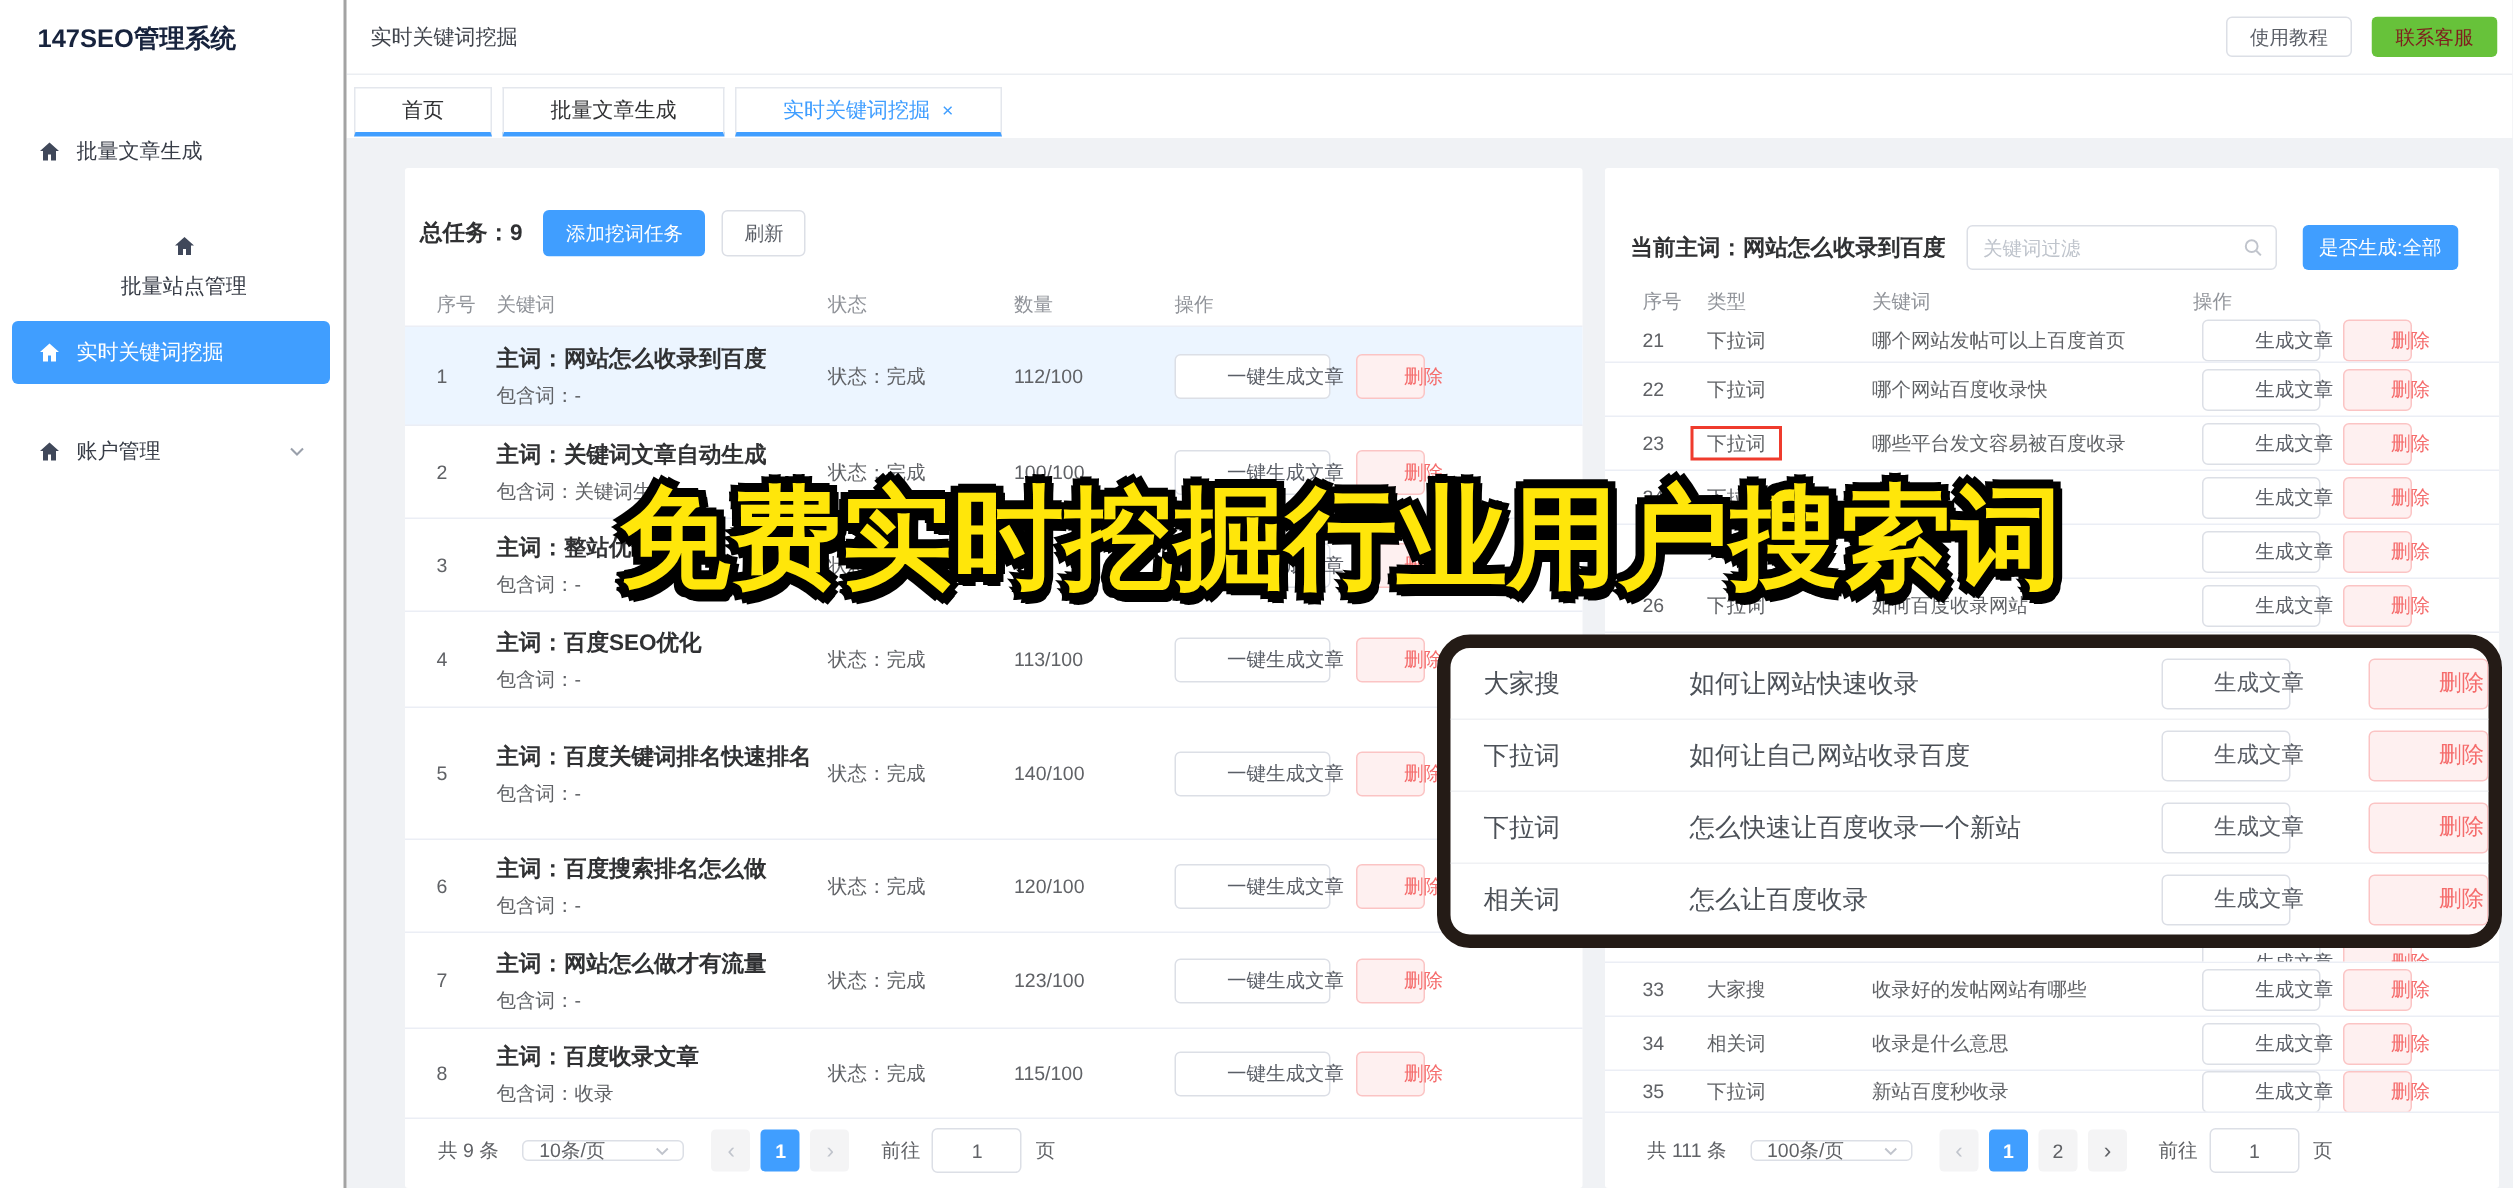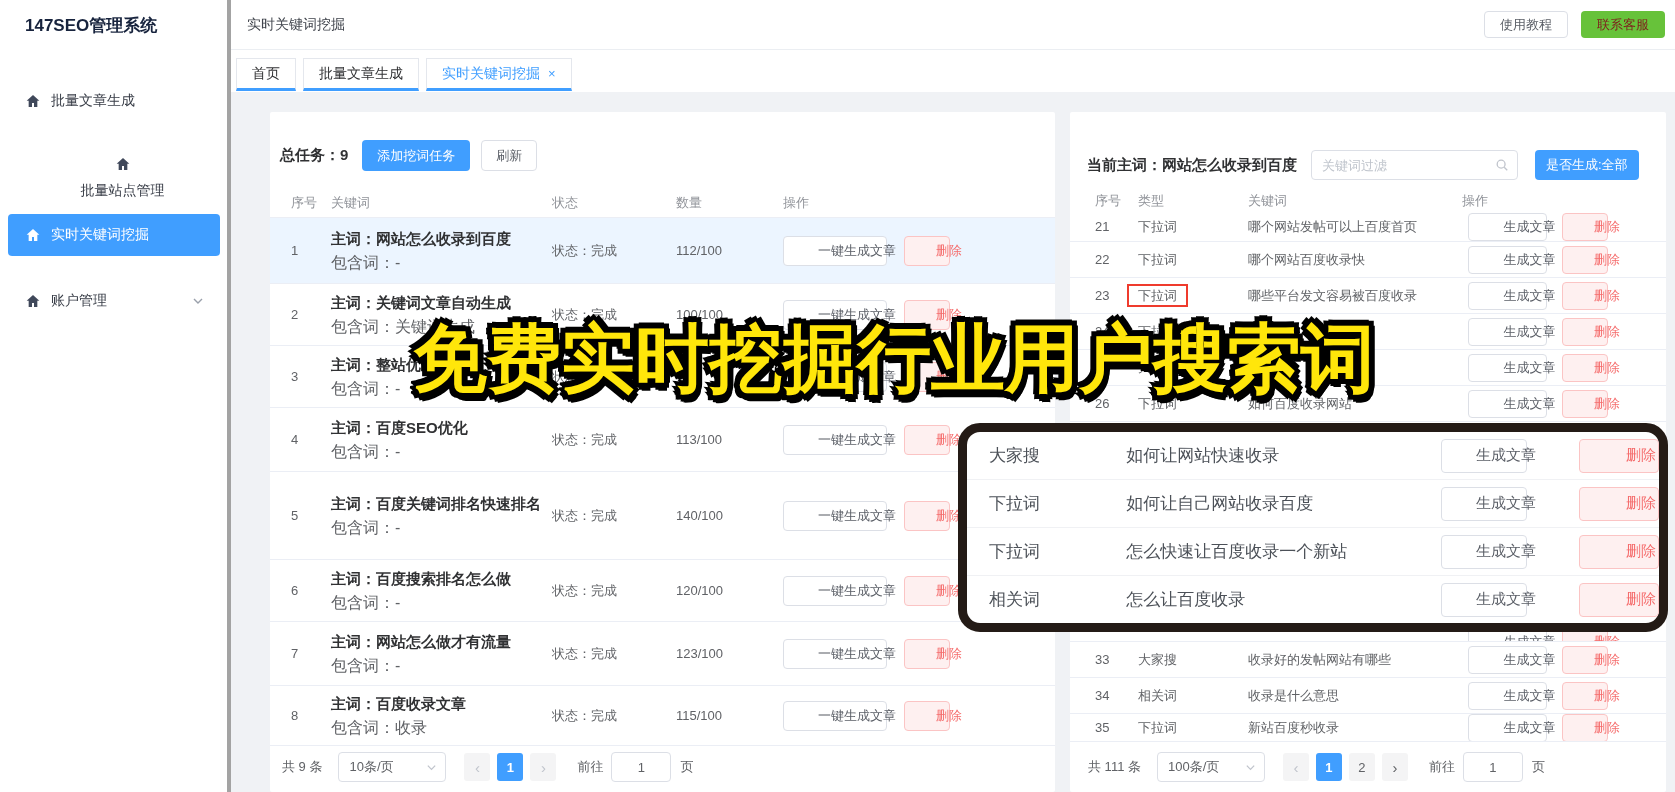--- a/index.html
+++ b/index.html
@@ -1,20 +1,20 @@
 <!DOCTYPE html>
 <html><head>
 <meta charset="utf-8">
 <style>
   * { margin:0; padding:0; box-sizing:border-box; }
   html,body { width:1675px; height:792px; overflow:hidden; }
   body { font-family:"Liberation Sans","DejaVu Sans",sans-serif; background:#f0f2f5; position:relative; color:#606266; }
 
   
-  .sidebar { position:absolute; left:0; top:0; width:231px; height:792px; background:#fff; border-right:4px solid #a3a3a3; z-index:10; }
+  .sidebar { position:absolute; left:0; top:0; width:231px; height:792px; background:#fff; border-right:2px solid #a3a3a3; z-index:10; }
   .sidebar-title { font-size:17px; font-weight:bold; color:#17233d; padding:14px 0 0 25px; letter-spacing:0; }
   .side-item { position:absolute; left:8px; width:212px; height:42px; display:flex; align-items:center; gap:10px; padding-left:17px; font-size:14px; color:#383d47; border-radius:4px; cursor:pointer; }
   .side-item .ico { width:16px; height:16px; display:inline-flex; color:#40485a; }
   .side-item.active { background:#409EFF; color:#fff; }
   .side-item.active .ico { color:#fff; }
   .side-item .chev { margin-left:auto; margin-right:16px; color:#9aa0ab; display:inline-flex; }
 
   
   .topbar { position:absolute; left:231px; top:0; width:1444px; height:50px; background:#fff; border-bottom:1px solid #ebeef2; display:flex; align-items:center; z-index:5; }
   .topbar .crumb { margin-left:16px; font-size:14px; color:#41454d; }
@@ -22,21 +22,21 @@
 
   .btn { display:inline-flex; align-items:center; justify-content:center; border-radius:4px; font-size:13px; cursor:pointer; border:1px solid transparent; background:#fff; white-space:nowrap;padding-left:44px; }
   .btn.ghost { border-color:#dcdfe6; color:#5a5e66; }
   .btn.green { background:#67C23A; color:#7f1d1d; }
   .btn.primary { background:#409EFF; color:#fff; }
   .btn.danger { background:#fef0f0; border-color:#fbc4c4; color:#f56c6c; }
   .tb-btn { height:27px; padding:12px 15px; }
 
   
   .tabstrip { position:absolute; left:231px; top:50px; width:1444px; height:42px; background:#fff; display:flex; align-items:flex-start; padding:8px 0 0 5px; z-index:4; }
-  .tab { height:33px; display:flex; align-items:center; padding:0 15px; border:1px solid #e4e7ed; border-bottom:3px solid #409EFF; font-size:14px; color:#303133; margin-right:7px; background:#fff; cursor:pointer; }
+  .tab { height:33px; display:flex; align-items:center; padding:0 31px; border:1px solid #e4e7ed; border-bottom:3px solid #409EFF; font-size:14px; color:#303133; margin-right:7px; background:#fff; cursor:pointer; }
   .tab.active { color:#409EFF; }
   .tab .x { margin-left:8px; font-size:13px; color:#409EFF; }
 
   
   .panel { position:absolute; top:112px; height:680px; background:#fff; border-radius:2px; }
   .panel-left { left:270px; width:785px; }
   .panel-right { left:1070px; width:596px; }
 
   .bold-label { font-size:15px; font-weight:bold; color:#303133; }
 
@@ -48,21 +48,21 @@
 
   
   .thead { display:flex; align-items:center; font-size:13px; color:#909399; border-bottom:1px solid #ebeef5; }
   .l-thead { position:absolute; left:0; top:76px; width:100%; height:30px; padding-left:21px; }
   .lc-num { width:40px; } .lc-kw { width:221px; } .lc-st { width:124px; } .lc-qty { width:98px; } .lc-act { flex:1; padding-left:9px; }
 
   .lrows { position:absolute; left:0; top:106px; width:100%; }
   .lrow { display:flex; align-items:center; padding-left:21px; border-bottom:1px solid #ebeef5; font-size:13px; }
   .lrow.sel { background:#ecf5ff; }
   .kw-title { font-size:15px; font-weight:bold; color:#303133; line-height:1.55; }
-  .kw-sub { font-size:16px; color:#606266; margin-top:3px; }
+  .kw-sub { font-size:13px; color:#606266; margin-top:3px; }
   .btn-onekey { width:104px; height:30px; }
   .btn-del { width:46px; height:30px; margin-left:17px; }
 
   
   .rheader { position:absolute; left:17px; top:38px; width:562px; display:flex; align-items:center; }
   .search-box { position:relative; margin-left:14px; }
   .search-box input { width:207px; height:30px; border:1px solid #dcdfe6; border-radius:4px; padding:0 30px 0 10px; font-size:13px; color:#606266; outline:none; font-family:inherit; }
   .search-box input::placeholder { color:#bfc4cc; }
   .search-ico { position:absolute; right:9px; top:8px; width:14px; height:14px; color:#c0c4cc; }
   .btn-genall { height:30px; padding:0 10px; margin-left:17px; }
@@ -78,22 +78,22 @@
   .btn-gen { width:79px; height:28px; margin-left:6px; }
   .btn-rdel { width:45px; height:28px; margin-left:15px; }
   .type-boxed { border:2px solid #ef3b2d; padding:2px 9px; margin-left:-11px; }
 
   .covered-gap { position:relative; height:220px; overflow:hidden; border-bottom:1px solid #ebeef5; }
   .covered-gap .rrow { position:absolute; left:0; bottom:-19px; width:100%; border-bottom:none; }
 
   
   .pager { position:absolute; bottom:10px; display:flex; align-items:center; font-size:13px; color:#606266; }
   .pager-left { left:12px; } .pager-right { left:18px; }
-  .pg-total { margin-right:16px; }
-  .pg-select { width:108px; height:30px; border:1px solid #dcdfe6; border-radius:4px; display:flex; align-items:center; padding:0 8px 0 10px; color:#606266; margin-right:18px; cursor:pointer; }
+  .pg-total { margin-right:16px;margin-left:10px; }
+  .pg-select { width:108px; height:14px; border:1px solid #dcdfe6; border-radius:4px; display:flex; align-items:center; padding:0 8px 0 10px; color:#606266; margin-right:18px; cursor:pointer; }
   .pg-select .chev { margin-left:auto; color:#c0c4cc; display:inline-flex; }
   .pg-btn { width:26px; height:28px; background:#f4f4f5; border-radius:3px; display:flex; align-items:center; justify-content:center; font-size:15px; color:#c0c4cc; margin-right:7px; cursor:pointer; border:none; }
   .pg-btn.on { color:#606266; }
   .pg-num { width:26px; height:28px; background:#f4f4f5; border-radius:3px; display:flex; align-items:center; justify-content:center; font-size:13px; color:#606266; margin-right:7px; cursor:pointer; }
   .pg-num.cur { background:#409EFF; color:#fff; font-weight:bold; }
   .pg-goto { margin-left:14px; margin-right:8px; }
   .pg-input { width:60px; height:30px; border:1px solid #dcdfe6; border-radius:4px; text-align:center; font-size:13px; color:#606266; outline:none; font-family:inherit; }
   .pg-unit { margin-left:9px; }
 
   

